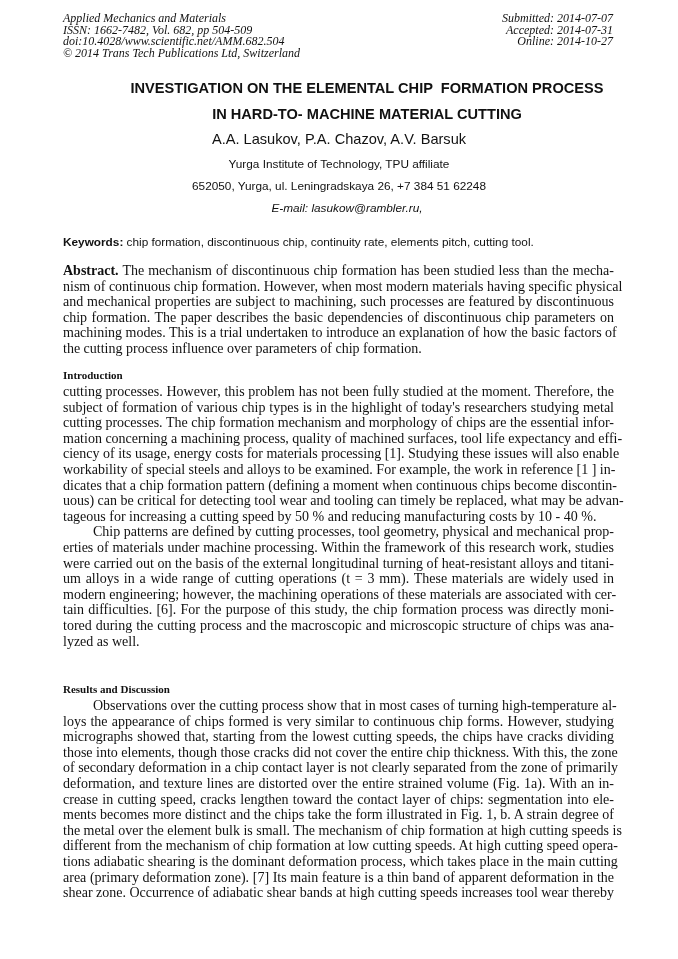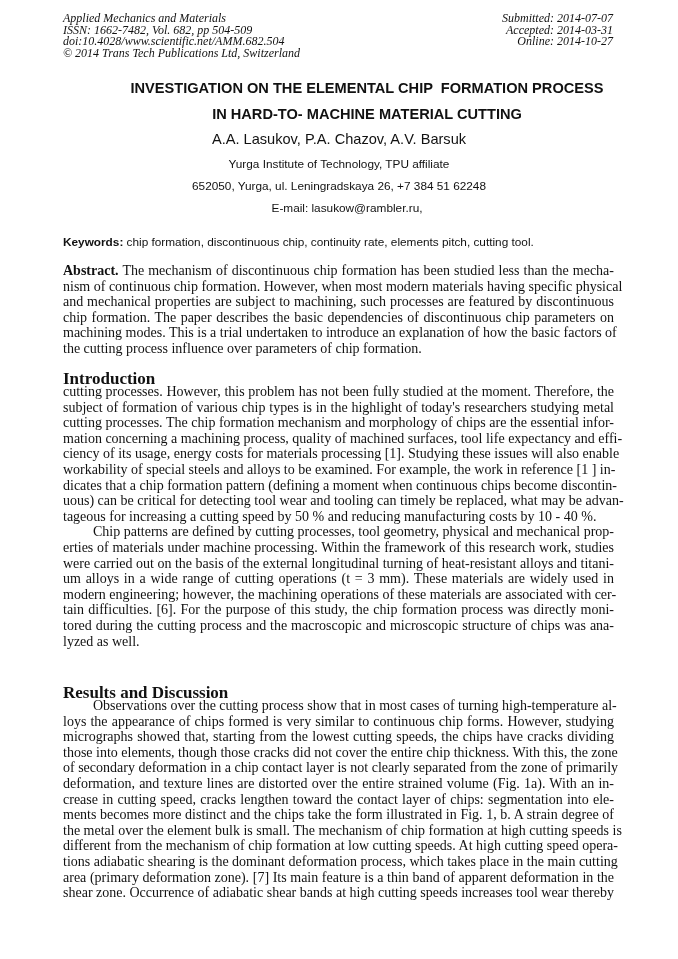--- a/index.html
+++ b/index.html
@@ -7,41 +7,41 @@
   .hdr { position: absolute; font-family: "Liberation Serif", serif; font-style: italic; font-size: 12px; line-height: 11.5px; }
   .hdr-left { left: 63px; top: 13px; }
   .hdr-right { right: 65px; top: 13px; text-align: right; }
   .title { position: absolute; left: 0; width: 678px; text-align: center; font-family: "Liberation Sans", sans-serif; font-weight: bold; font-size: 14.6px; margin-left: 28px; }
   .t1 { top: 80px; }
   .t2 { top: 106px; }
   .authors { position: absolute; left: 0; width: 678px; text-align: center; top: 131px; font-family: "Liberation Sans", sans-serif; font-size: 14.6px; }
   .aff { position: absolute; left: 0; width: 678px; text-align: center; font-family: "Liberation Sans", sans-serif; font-size: 11.8px; }
   .aff1 { top: 157px; }
   .aff2 { top: 179px; }
-  .aff3 { top: 201px; padding-left: 16px; box-sizing: border-box; }
+  .aff3 { top: 201px; padding-left: 16px; box-sizing: border-box; font-style: italic; }
   .kw { position: absolute; left: 63px; top: 235px; font-family: "Liberation Sans", sans-serif; font-size: 11.8px; }
   .kw b { font-weight: bold; }
   .block { position: absolute; left: 63px; width: 551px; font-family: "Liberation Serif", serif; font-size: 14px; }
   .line { display: block; height: 15.6px; line-height: 15.6px; text-align: justify; text-align-last: justify; white-space: nowrap; overflow: visible; }
   .line.last { text-align-last: left; }
   .line.indent { text-indent: 30px; }
-  .sec { font-family: "Liberation Serif", serif; font-weight: bold; font-size: 17px; position: absolute; left: 63px; }
+  .sec { font-family: "Liberation Serif", serif; font-weight: bold; font-size: 11px; position: absolute; left: 63px; }
 </style>
 </head>
 <body>
 
 <div class="hdr hdr-left">
   <div>Applied Mechanics and Materials</div>
   <div>ISSN: 1662-7482, Vol. 682, pp 504-509</div>
   <div>doi:10.4028/www.scientific.net/AMM.682.504</div>
   <div>© 2014 Trans Tech Publications Ltd, Switzerland</div>
 </div>
 <div class="hdr hdr-right">
   <div>Submitted: 2014-07-07</div>
-  <div>Accepted: 2014-03-31</div>
+  <div>Accepted: 2014-07-31</div>
   <div>Online: 2014-10-27</div>
 </div>
 
 <div class="title t1" style="white-space:pre;">INVESTIGATION ON THE ELEMENTAL CHIP  FORMATION PROCESS</div>
 <div class="title t2">IN HARD-TO- MACHINE MATERIAL CUTTING</div>
 
 <div class="authors">A.A. Lasukov, P.A. Chazov, A.V. Barsuk</div>
 <div class="aff aff1">Yurga Institute of Technology, TPU affiliate</div>
 <div class="aff aff2">652050, Yurga, ul. Leningradskaya 26, +7 384 51 62248</div>
 <div class="aff aff3">E-mail: lasukow@rambler.ru,</div>

